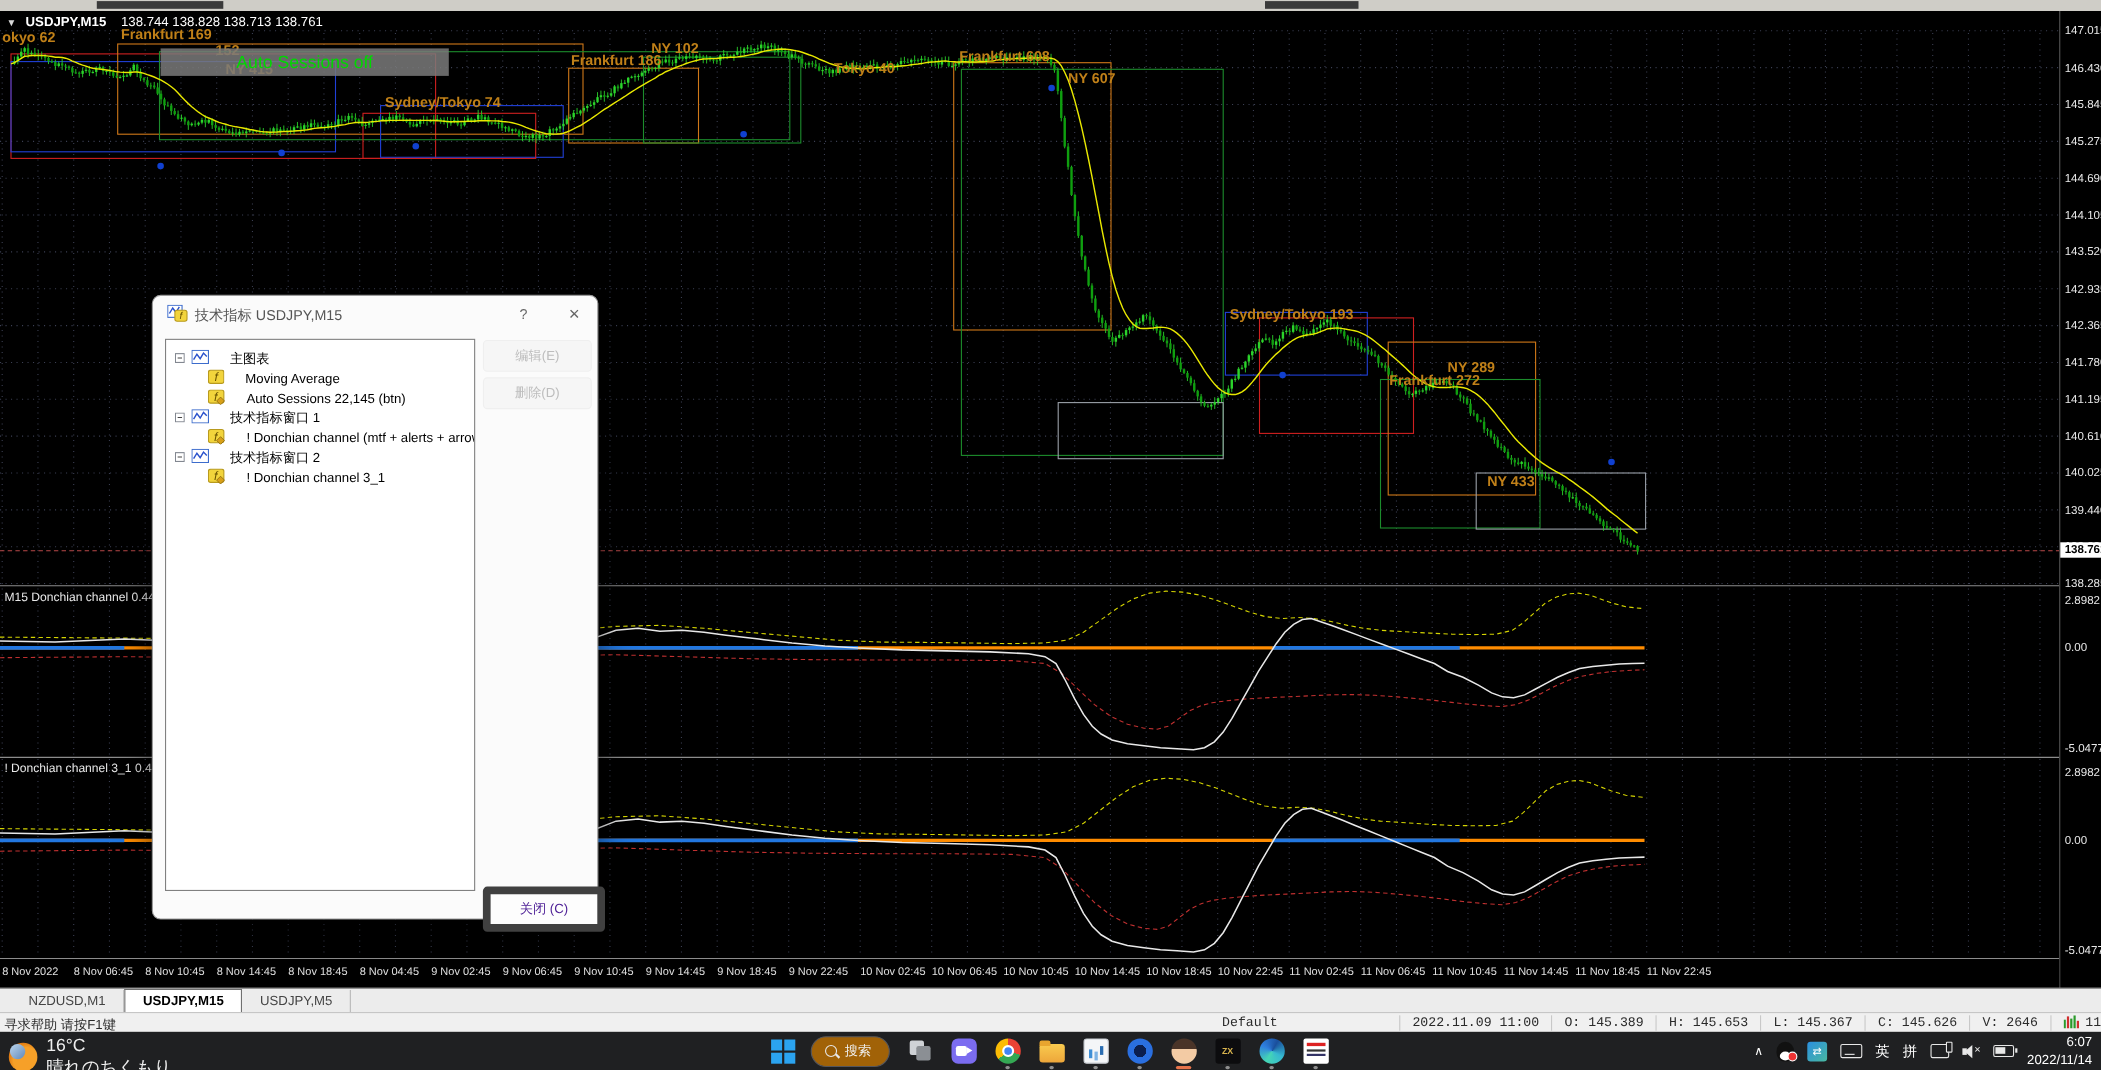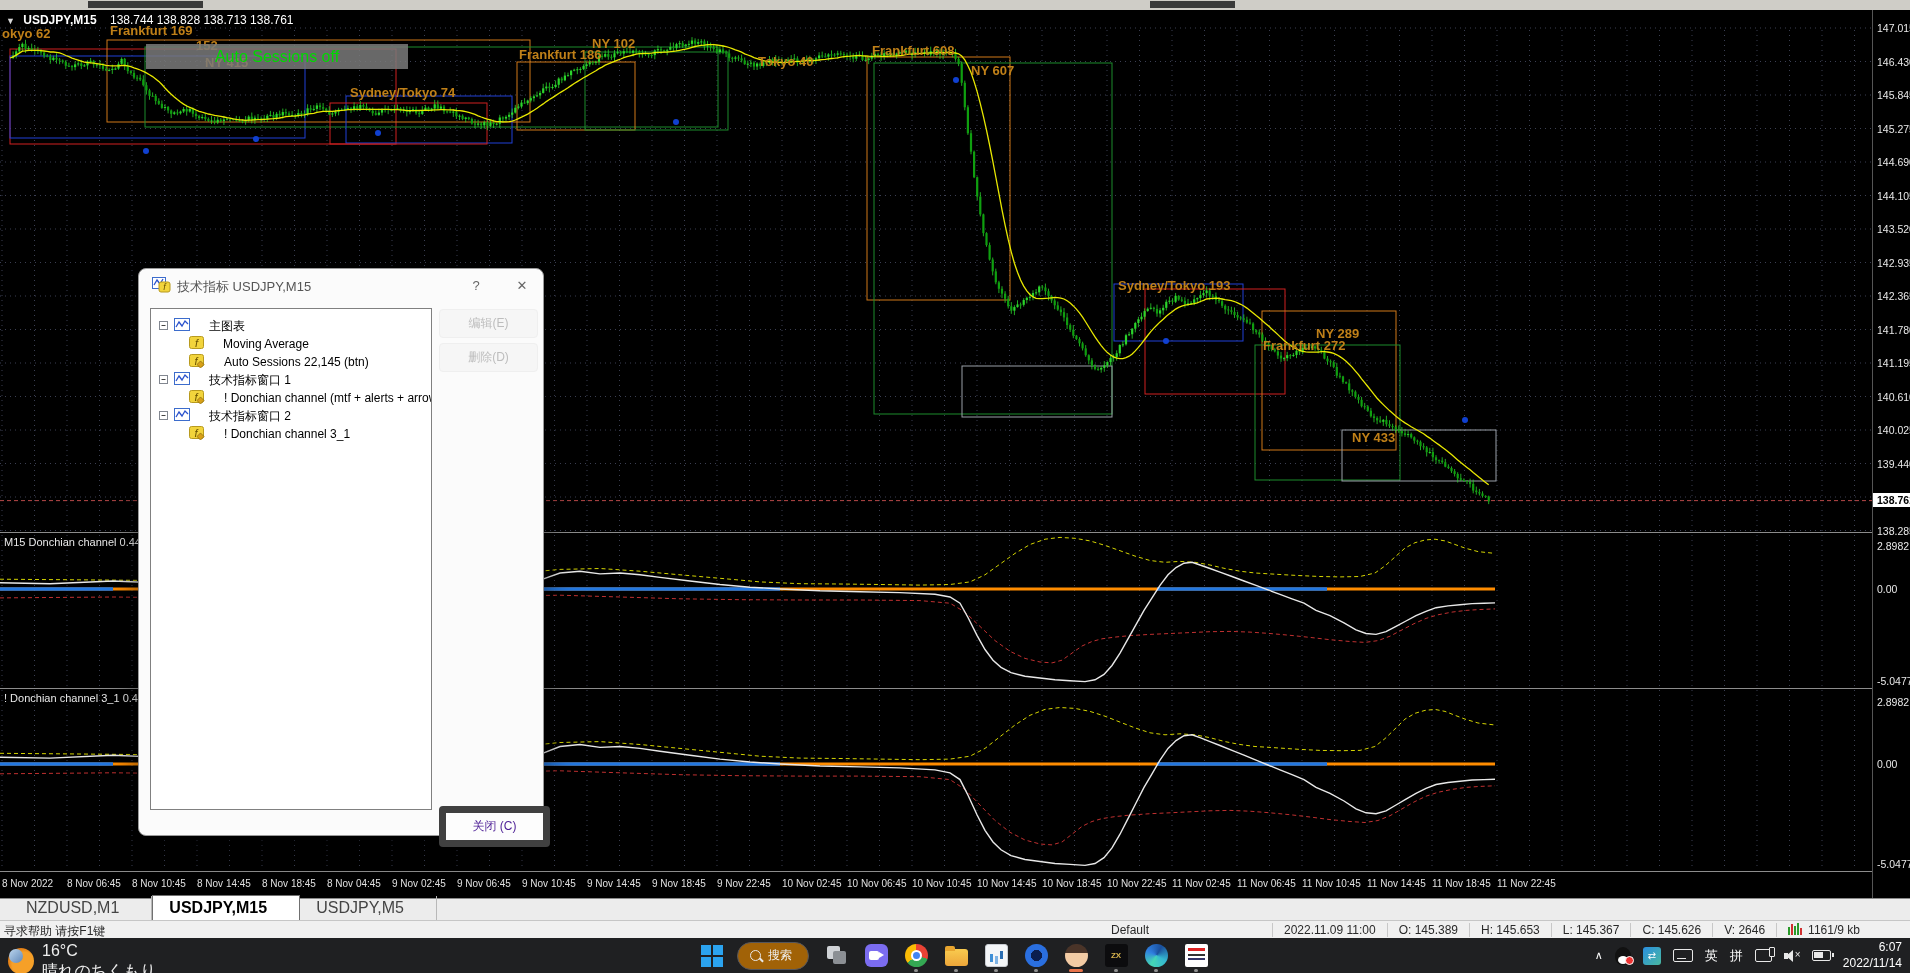--- a/index.html
+++ b/index.html
@@ -37,28 +37,28 @@
   .trow{height:18px;display:flex;align-items:center;font-size:12px;color:#000;white-space:nowrap;cursor:default;}
   .trow .sp{display:inline-block;}
   .trow .lbl{margin-left:19px;}
   .btn{position:absolute;left:300px;width:97px;height:27px;border-radius:4px;font-size:12px;
        text-align:center;line-height:27px;}
   .btn.disabled{background:#f6f6f6;border:1px solid #efefef;color:#bdbdbd;}
   .btn.enabled{background:#fdfdfd;border:7px solid #404040;color:#4c1d95;cursor:pointer;}
   
   .tabbar{position:absolute;left:0;top:898px;width:1910px;height:22px;background:#ececec;
           border-top:1px solid #8a8a8a;display:flex;align-items:flex-end;padding-left:10px;box-sizing:border-box;}
-  .tab{font-size:16px;color:#444;padding:3px 32px 3px 16px;border-right:1px solid #b8b8b8;cursor:pointer;}
+  .tab{font-size:12px;color:#444;padding:3px 16px 3px 16px;border-right:1px solid #b8b8b8;cursor:pointer;}
   .tab.active{background:#fff;border:1px solid #707070;border-bottom:none;font-weight:bold;color:#000;}
   
   .statusbar{position:absolute;left:0;top:920px;width:1910px;height:18px;background:#f0f0f0;
              border-top:1px solid #c6c6c6;font-size:12px;color:#2a2a2a;}
   .sb-help{position:absolute;left:4px;top:2px;}
   .sb-cells{position:absolute;left:1100px;top:0;height:18px;display:flex;align-items:center;}
-  .sb-cell{padding:0 11px;border-left:1px solid #c8c8c8;height:14px;line-height:14px;white-space:nowrap;display:flex;align-items:flex-start;gap:4px;}
+  .sb-cell{padding:0 11px;border-left:1px solid #c8c8c8;height:14px;line-height:14px;white-space:nowrap;display:flex;align-items:flex-start;gap:4px;font-family:Liberation Mono, monospace;}
   .sb-cell:first-child{border-left:none;width:150px;}
   
   .taskbar{position:absolute;left:0;top:938px;width:1910px;height:35px;background:#1f2022;color:#fff;}
   .tb-weather{position:absolute;left:8px;top:3px;display:flex;gap:8px;align-items:center;cursor:pointer;}
   .w-icon{width:26px;height:26px;border-radius:50%;
           background:radial-gradient(circle at 62% 62%,#f6a028 0 52%,#e07c14 70%);position:relative;}
   .w-icon:after{content:"";position:absolute;left:1px;top:1px;width:14px;height:14px;border-radius:50%;
           background:linear-gradient(135deg,#bcd6ee,#5f87b8);}
   .w-txt{font-size:16px;line-height:1.25;color:#eee;}
   .tb-center{position:absolute;left:50%;top:0;transform:translateX(-50%);height:35px;

